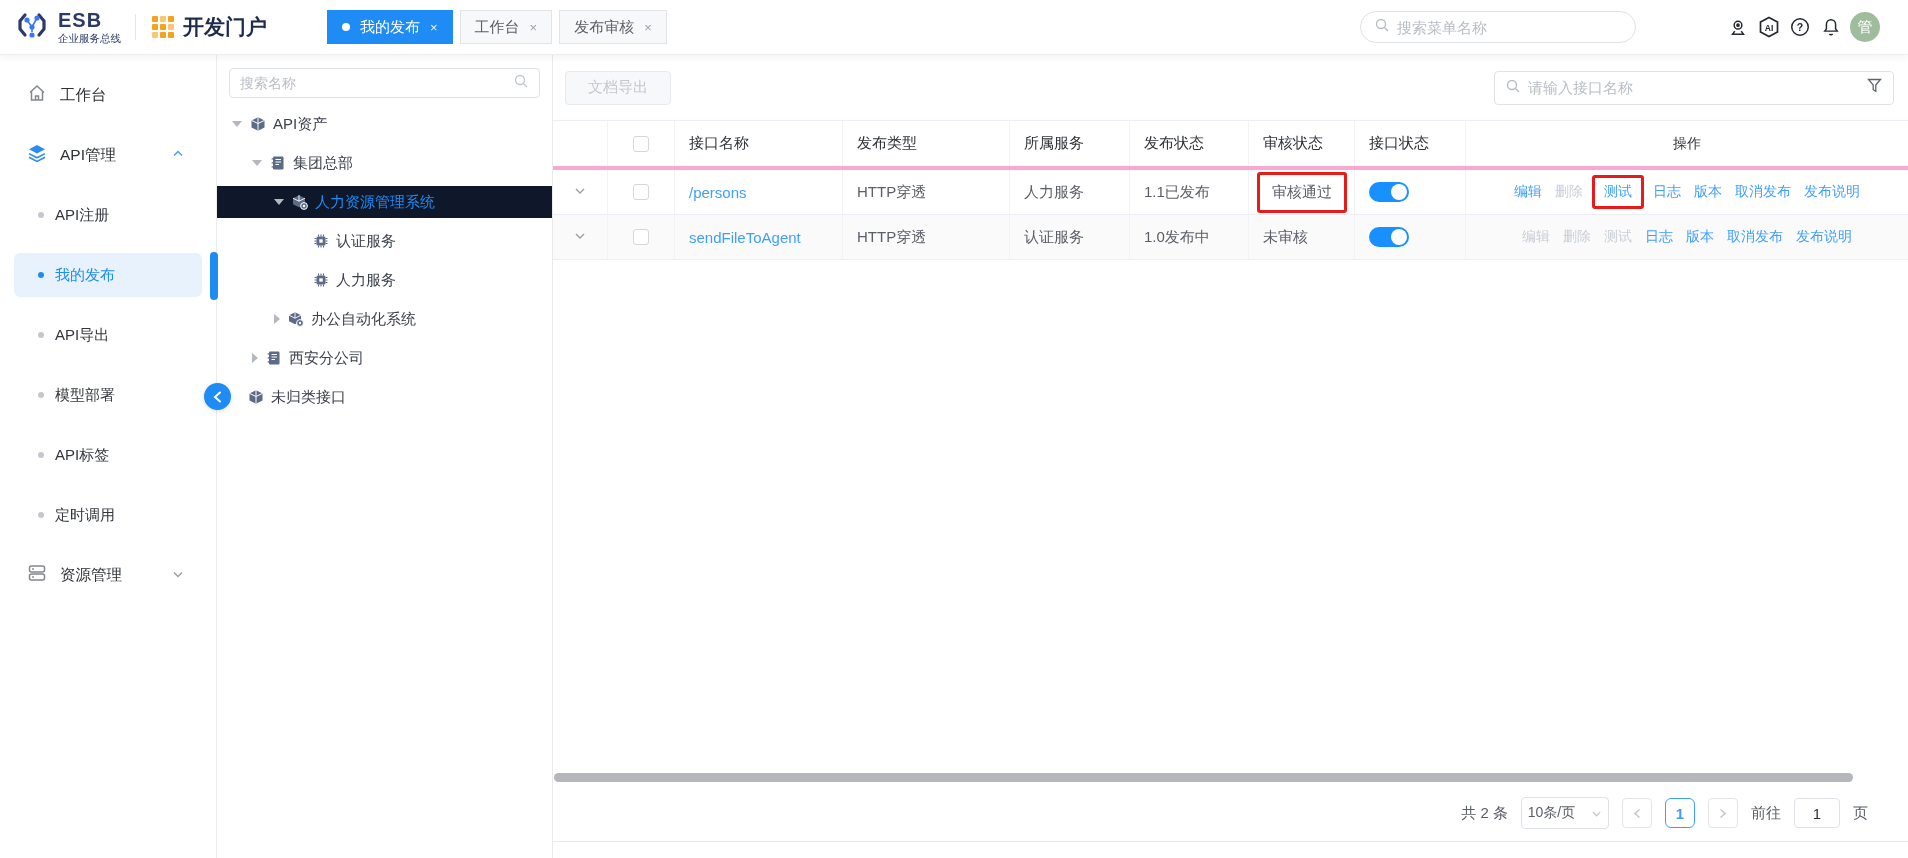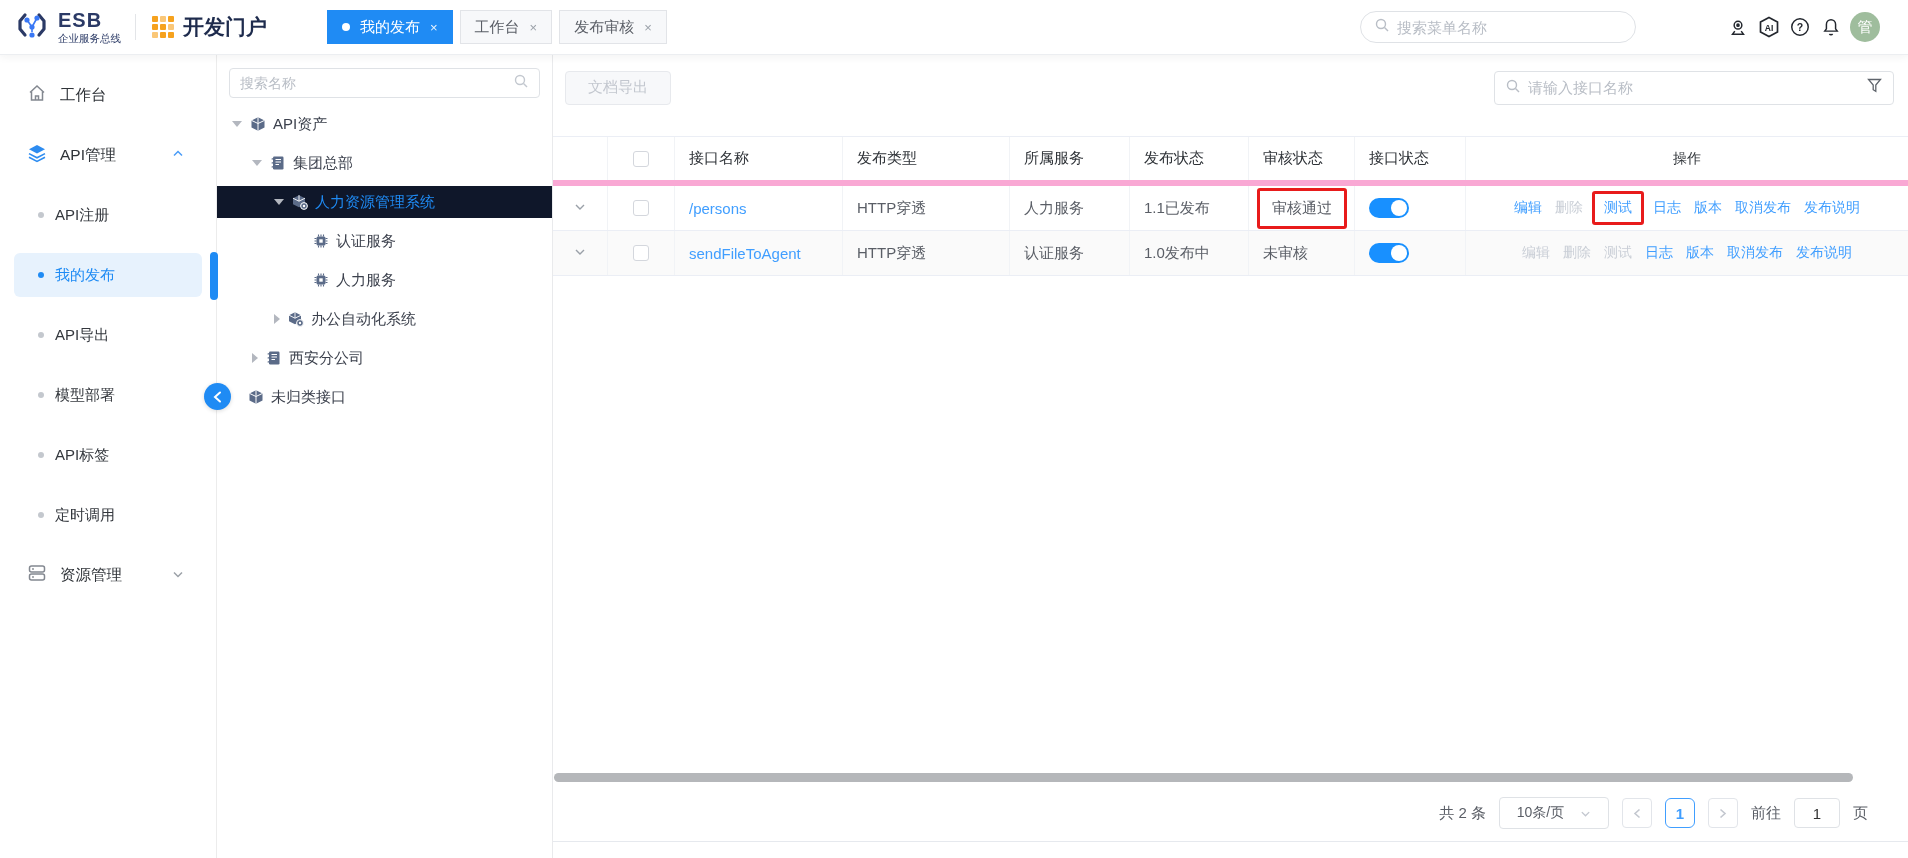--- a/index.html
+++ b/index.html
@@ -75,22 +75,22 @@
 
   
   .content { position:absolute; top:55px; left:553px; right:0; bottom:0; background:#fff; }
   .toolbar { height:65px; display:flex; align-items:center; padding:0 14px 0 12px; }
   .btn-export { height:34px; padding:0 22px; background:#f7f8fa; border:1px solid #e7e9ed;
                 border-radius:4px; color:#c3c7cf; font-size:15px; cursor:not-allowed; }
   .if-search { margin-left:auto; width:400px; height:34px; border:1px solid #dfe2e6; border-radius:4px;
                display:flex; align-items:center; padding:0 10px; gap:7px; }
   .if-search input { flex:1; border:0; outline:0; font-size:15px; color:#333; }
 
-  .thead { display:flex; height:50px; border-top:1px solid #ebeef5; border-bottom:6px solid #f9a8d4;
-           font-size:15px; color:#2f3338; font-weight:500;margin-top:16px; }
+  .thead { display:flex; height:50px; border-top:1px solid #ebeef5; border-bottom:4px solid #f9a8d4;
+           font-size:15px; color:#2f3338; font-weight:500; }
   .trow { display:flex; height:45px; border-bottom:1px solid #ebeef5; font-size:15px; color:#5a5e66; }
   .trow.striped { background:#fafafa; }
   .cell { display:flex; align-items:center; padding-left:14px; border-right:1px solid #f1f3f6; height:100%; }
   .cell:last-child { border-right:0; }
   .col-expand { width:55px; justify-content:center; padding-left:0; }
   .col-check { width:67px; justify-content:center; padding-left:0; }
   .col-name { width:168px; }
   .col-type { width:167px; }
   .col-service { width:120px; }
   .col-pubstatus { width:119px; }
@@ -107,21 +107,21 @@
                    border-radius:50%; background:#fff; }
   .red-box { border:3px solid #e81b1b; border-radius:3px; padding:8px 12px; margin-left:-6px; }
   .red-box-sm { border:3px solid #e81b1b; border-radius:3px; padding:5px 9px; margin:-8px -4px; }
 
   .hscroll { position:absolute; left:0; right:0; top:718px; height:9px; }
   .hscroll .thumb { position:absolute; left:1px; top:0; width:1299px; height:9px; border-radius:5px; background:#b5b7ba; }
 
   .footer { position:absolute; left:0; right:0; top:730px; height:57px; background:#fff;
             display:flex; align-items:center; justify-content:flex-end; gap:13px; padding-right:40px;
             border-bottom:1px solid #e6e9ee; font-size:15px; color:#5a5e66; }
-  .page-size { width:110px; height:32px; border:1px solid #dfe2e6; border-radius:4px; display:flex;
+  .page-size { width:88px; height:32px; border:1px solid #dfe2e6; border-radius:4px; display:flex;
                align-items:center; justify-content:center; gap:16px; font-size:14px; color:#5a5e66; cursor:pointer; }
   .pg-btn { width:30px; height:30px; border:1px solid #e2e5ea; background:#fff; border-radius:4px;
             display:flex; align-items:center; justify-content:center; color:#c3c7cf; font-size:15px; cursor:default; }
   .pg-cur { width:30px; height:30px; border:1px solid #409eff; border-radius:6px; color:#409eff;
             font-weight:bold; display:flex; align-items:center; justify-content:center; font-size:15px; cursor:pointer; }
   .goto-input { width:46px; height:30px; border:1px solid #dfe2e6; border-radius:4px; text-align:center;
                 font-size:15px; color:#333; outline:0; }
 </style>
 </head>
 <body>

